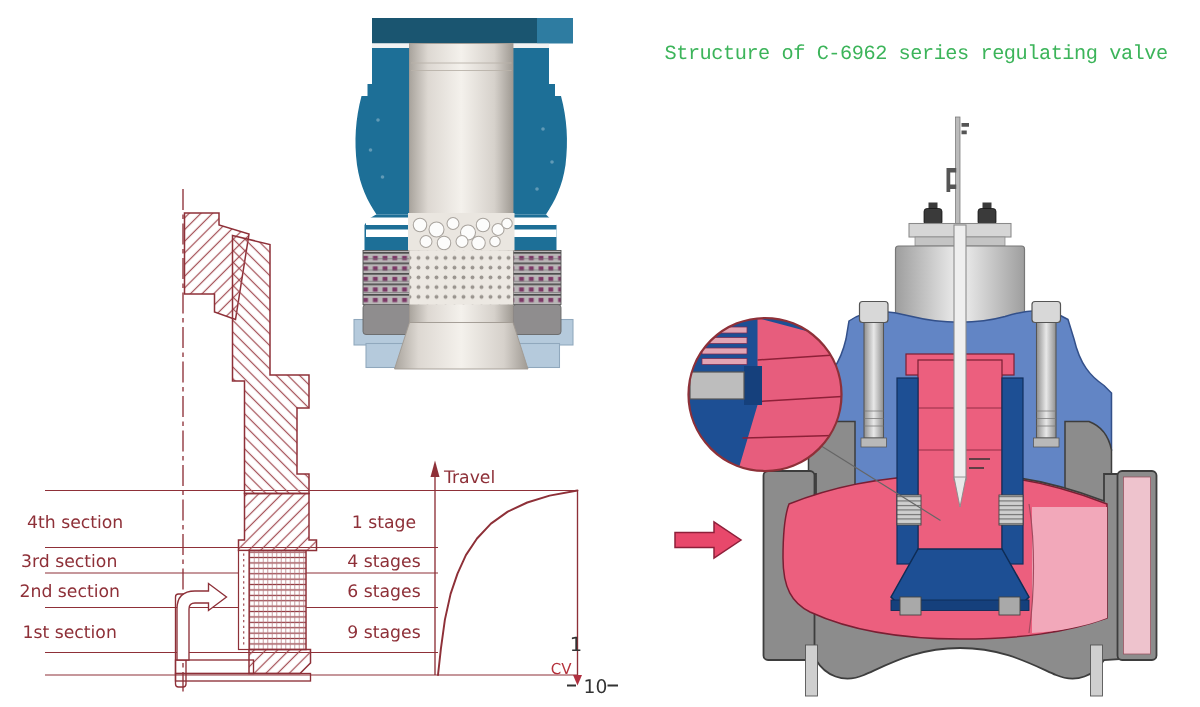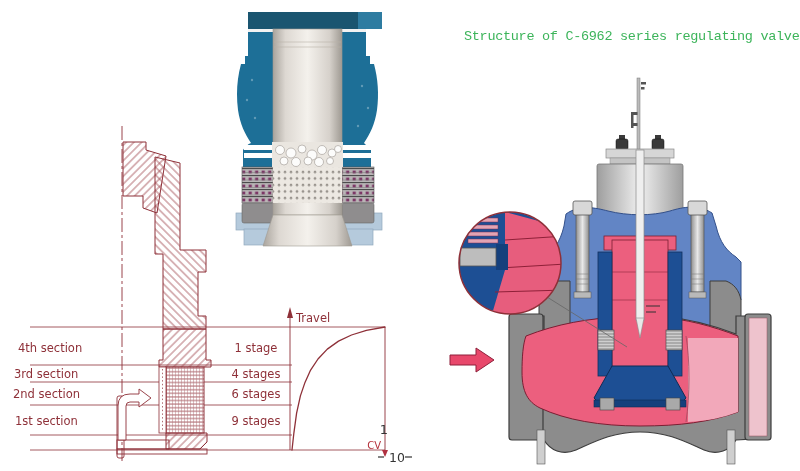--- a/index.html
+++ b/index.html
@@ -1,18 +1,18 @@
 <!DOCTYPE html>
 <html><head>
 <meta charset="utf-8">
 <style>
   html,body{margin:0;padding:0;background:#fff;}
   #stage{position:relative;width:800px;height:471px;background:#ffffff;overflow:hidden;
          font-family:"DejaVu Sans",sans-serif;}
-  #fig-title{position:absolute;left:464px;top:29px;width:336px;
+  #fig-title{position:absolute;left:443px;top:29px;width:336px;
              font-family:"Liberation Mono","DejaVu Sans Mono",monospace;
              font-size:13.5px;letter-spacing:-0.3px;color:#3cb45a;white-space:nowrap;}
   svg{position:absolute;}
   #left-svg{left:0;top:0;}
   #cage-svg{left:215px;top:8px;}
   #valve-svg{left:430px;top:55px;}
   text{font-family:"DejaVu Sans",sans-serif;}
 </style>
 </head>
 <body>

